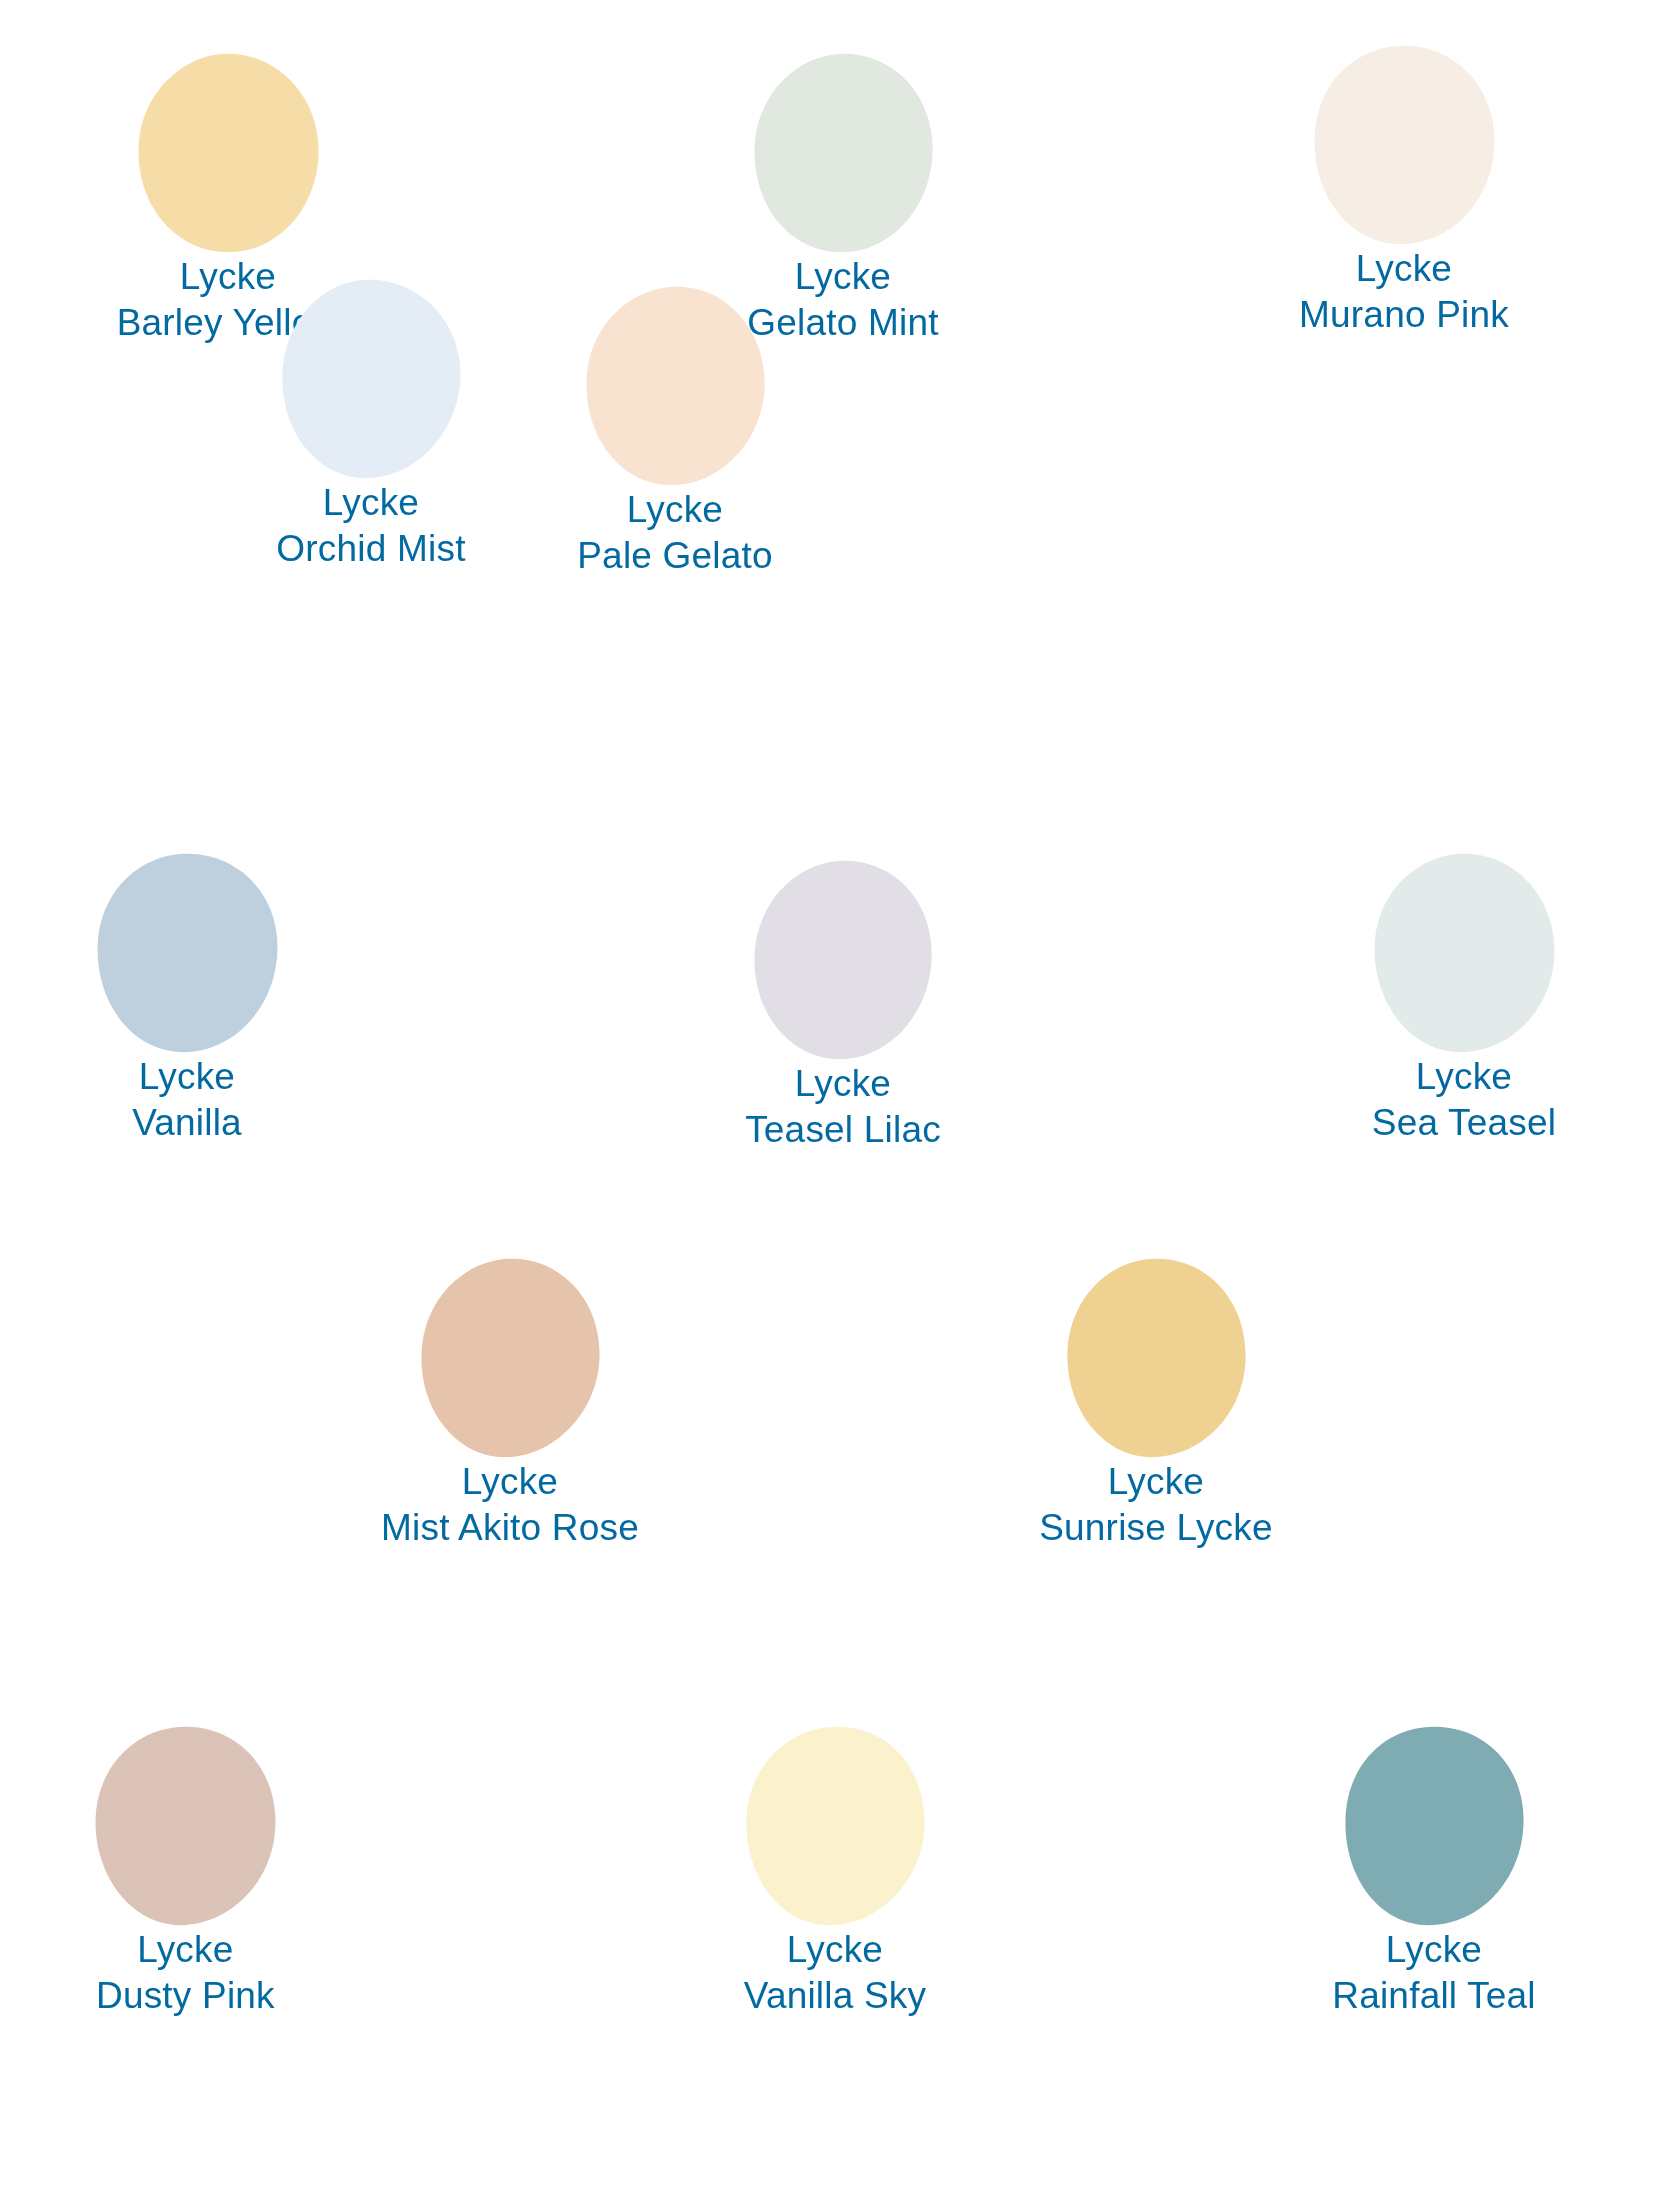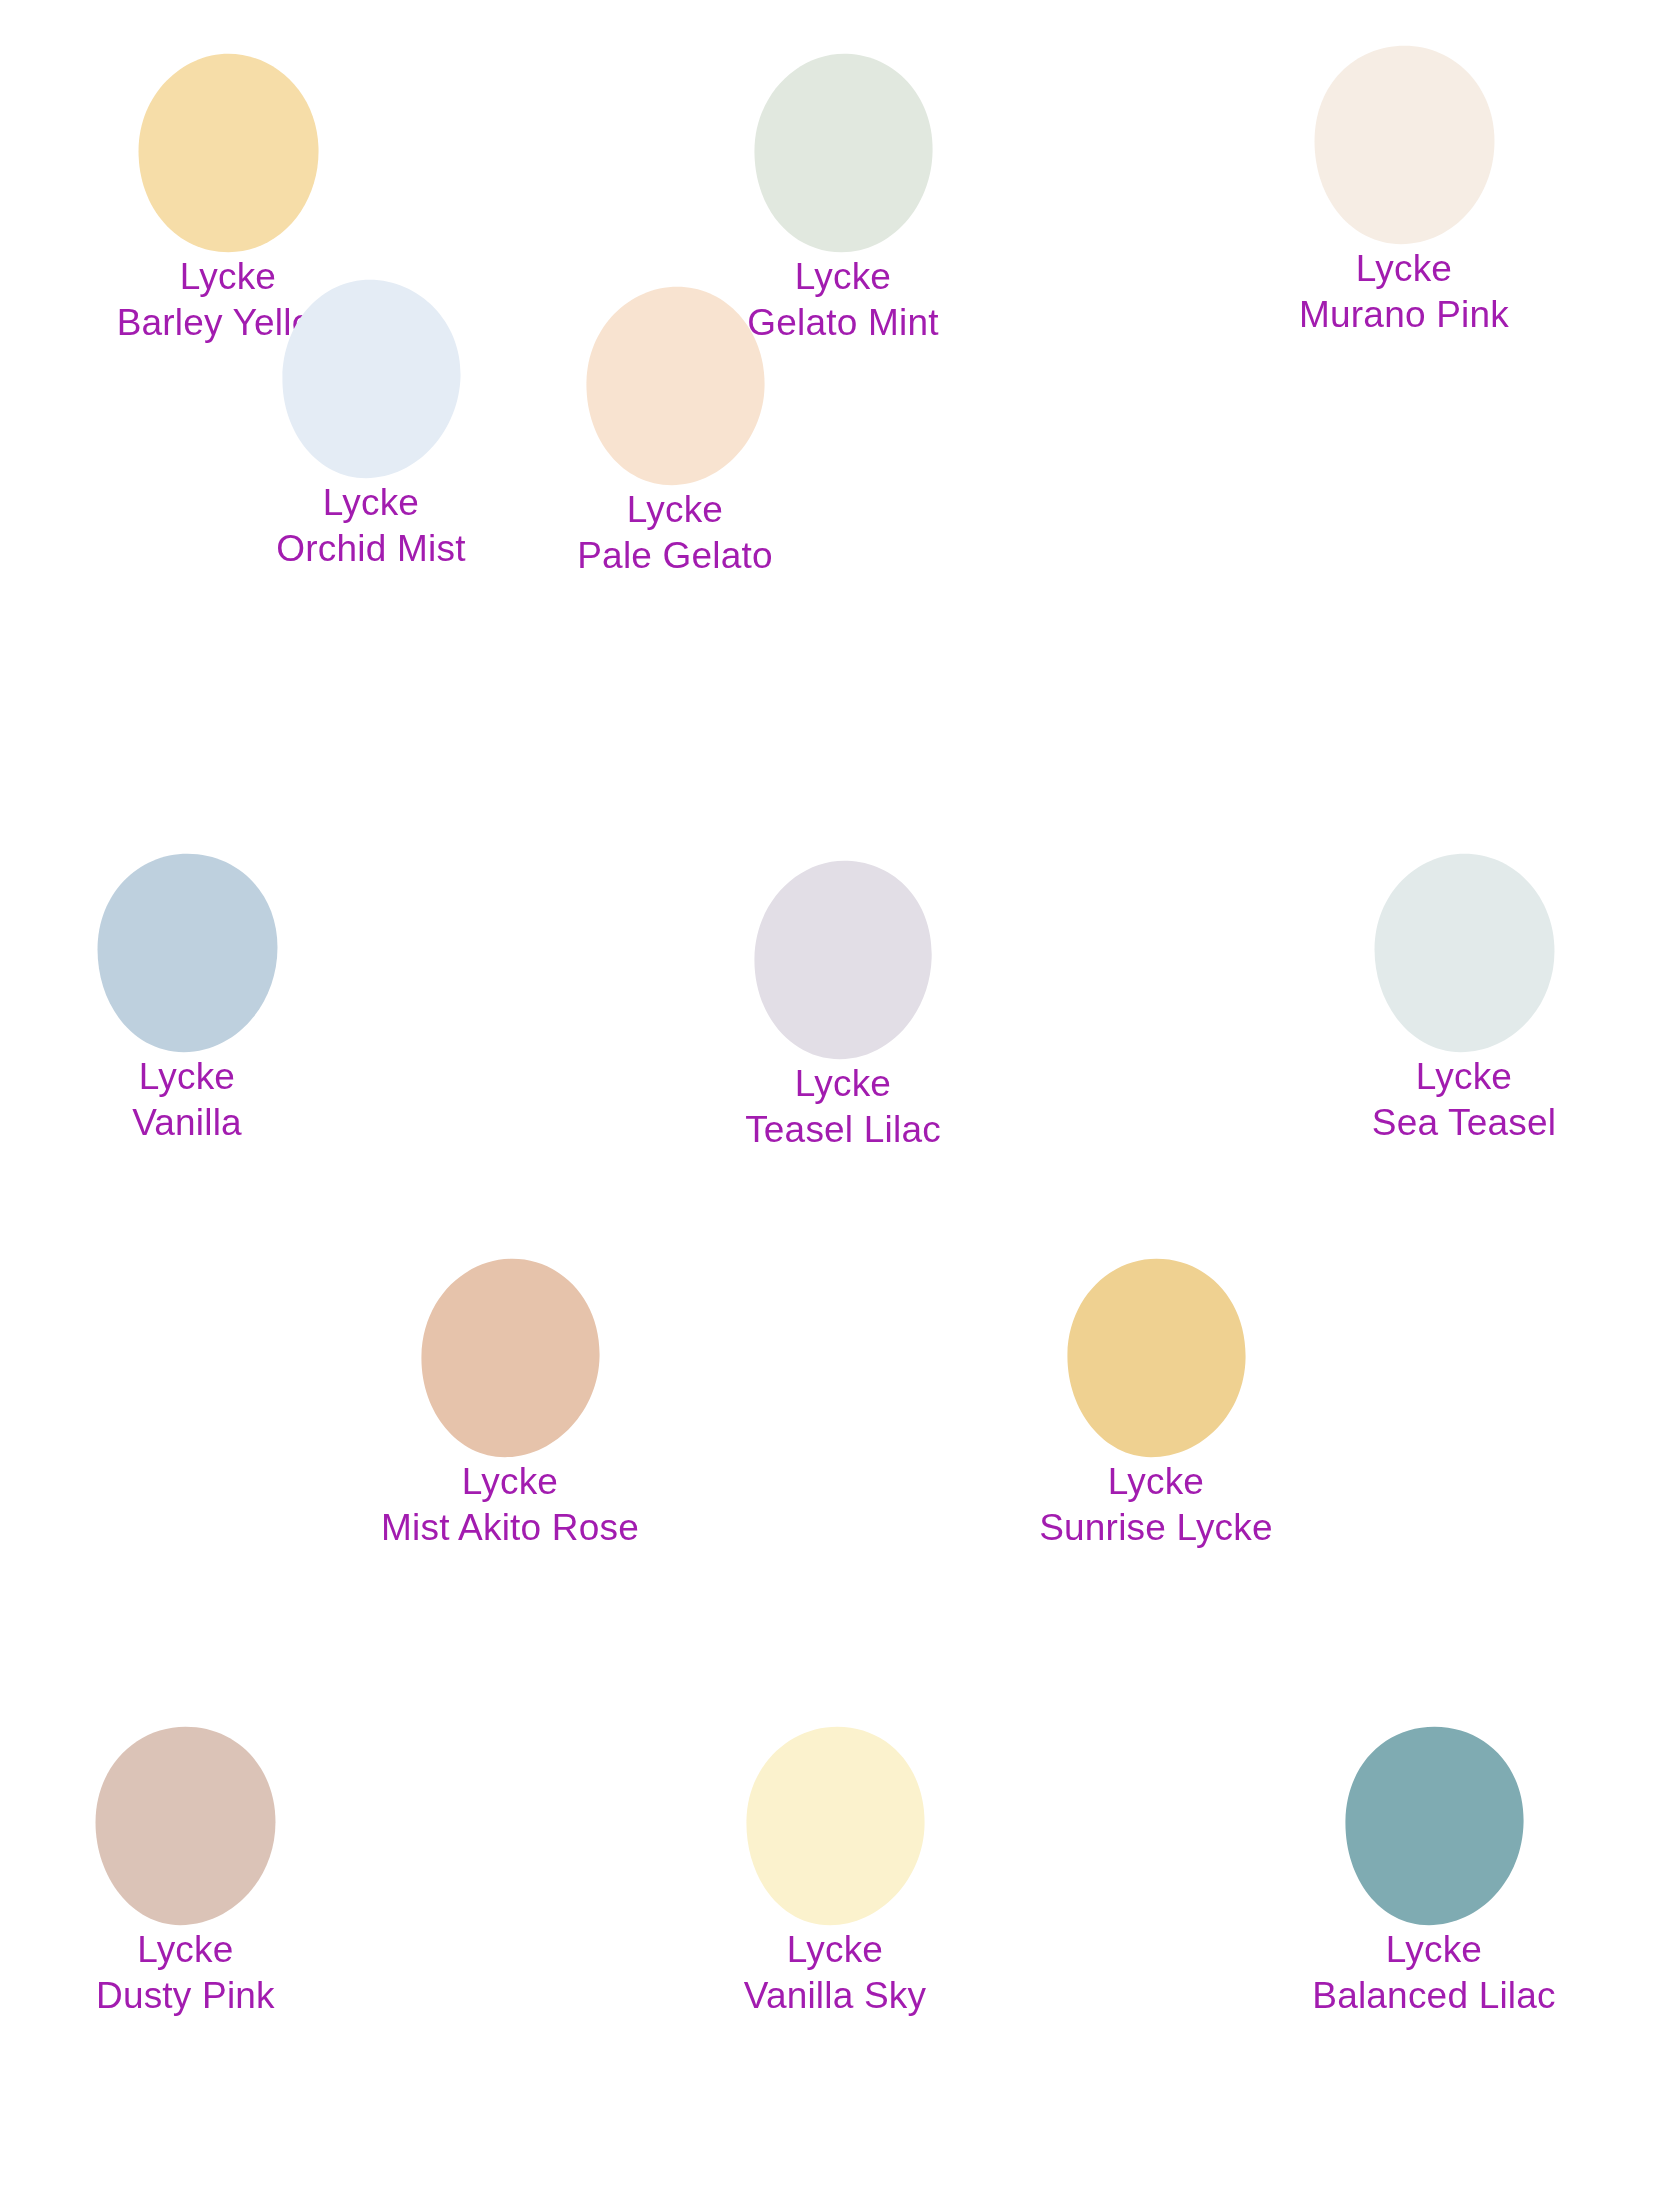--- a/index.html
+++ b/index.html
@@ -20,21 +20,21 @@
     display: flex;
     flex-direction: column;
     align-items: center;
   }
   .blob {
     display: block;
   }
   .blob svg { display: block; }
   .label {
     text-align: center;
-    color: #a21caf;
+    color: #0369a1;
     font-family: "Liberation Sans", sans-serif;
     font-size: 37px;
     line-height: 1.25;
     letter-spacing: 0.2px;
     font-weight: 400;
     white-space: nowrap;
   }
   .label .brand { display: block; }
   .label .name  { display: block; }
 </style>
@@ -188,18 +188,18 @@
   </div>
 
   <div class="swatch" style="left:1257px; top:1725px; width:354px;">
     <span class="blob">
       <svg width="337" height="202" viewBox="0 0 200 220" aria-hidden="true">
         <path d="M100 2 C156 2 198 46 197 106 C196 168 150 218 94 218 C40 218 2 166 3 104 C4 44 46 2 100 2 Z" fill="#7FABB2"></path>
       </svg>
     </span>
     <div class="label">
       <span class="brand">Lycke</span>
-      <span class="name">Balanced Lilac</span>
+      <span class="name">Rainfall Teal</span>
     </div>
   </div>
 
 </div>
 
 
 </body></html>

